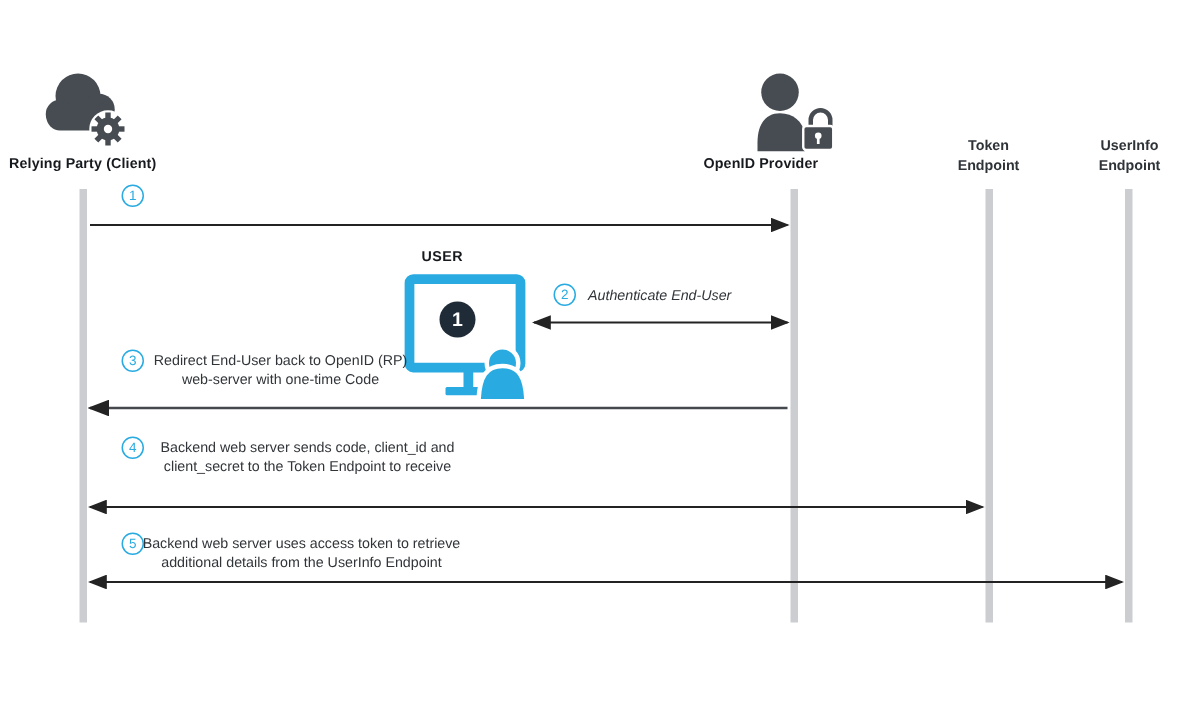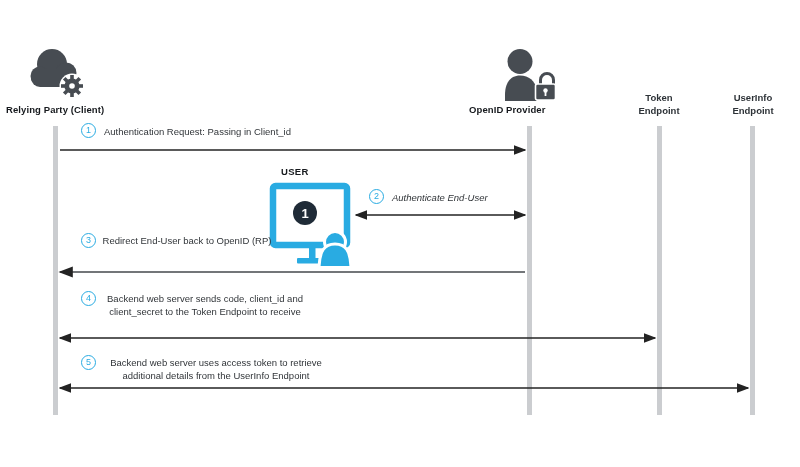--- a/index.html
+++ b/index.html
@@ -153,35 +153,35 @@
     <rect x="5" y="4" width="74" height="59" rx="2.5" fill="#ffffff" stroke="#29ABE2" stroke-width="6.5"></rect>
     <circle cx="37" cy="31" r="12" fill="#1F2B37"></circle>
     <text x="37" y="35.5" text-anchor="middle" font-size="13" font-weight="bold" fill="#ffffff" font-family="Liberation Sans, sans-serif">1</text>
     <g>
       <circle cx="67" cy="60" r="10.5" fill="#29ABE2" stroke="#ffffff" stroke-width="3"></circle>
       <path d="M51,88 C51,68 57,62 67,62 C77,62 83,68 83,88 Z" fill="#29ABE2" stroke="#ffffff" stroke-width="3"></path>
     </g>
   </svg>
 
   <div class="step-circle" style="left:81px; top:123px;">1</div>
-  <div class="step-text" style="left:104px; top:125px;">Authentication Request: Passing in Client_id</div>
 
   <div class="step-circle" style="left:369px; top:189px;">2</div>
   <div class="step-text" style="left:392px; top:191px;font-style:italic;">Authenticate End-User</div>
 
   <div class="step-circle" style="left:81px; top:233px;">3</div>
   <div class="step-text block" style="left:99px; top:234px; width:176px;">
     <div>Redirect End-User back to OpenID (RP)</div>
+    <div>web-server with one-time Code</div>
   </div>
 
   <div class="step-circle" style="left:81px; top:291px;">4</div>
   <div class="step-text block" style="left:96px; top:292px; width:218px;">
     <div>Backend web server sends code, client_id and</div>
     <div>client_secret to the Token Endpoint to receive</div>
   </div>
 
   <div class="step-circle" style="left:81px; top:355px;">5</div>
-  <div class="step-text block" style="left:108px; top:356px; width:216px;">
+  <div class="step-text block" style="left:93px; top:356px; width:216px;">
     <div>Backend web server uses access token to retrieve</div>
     <div>additional details from the UserInfo Endpoint</div>
   </div>
 
 </div>
 
 </body></html>

